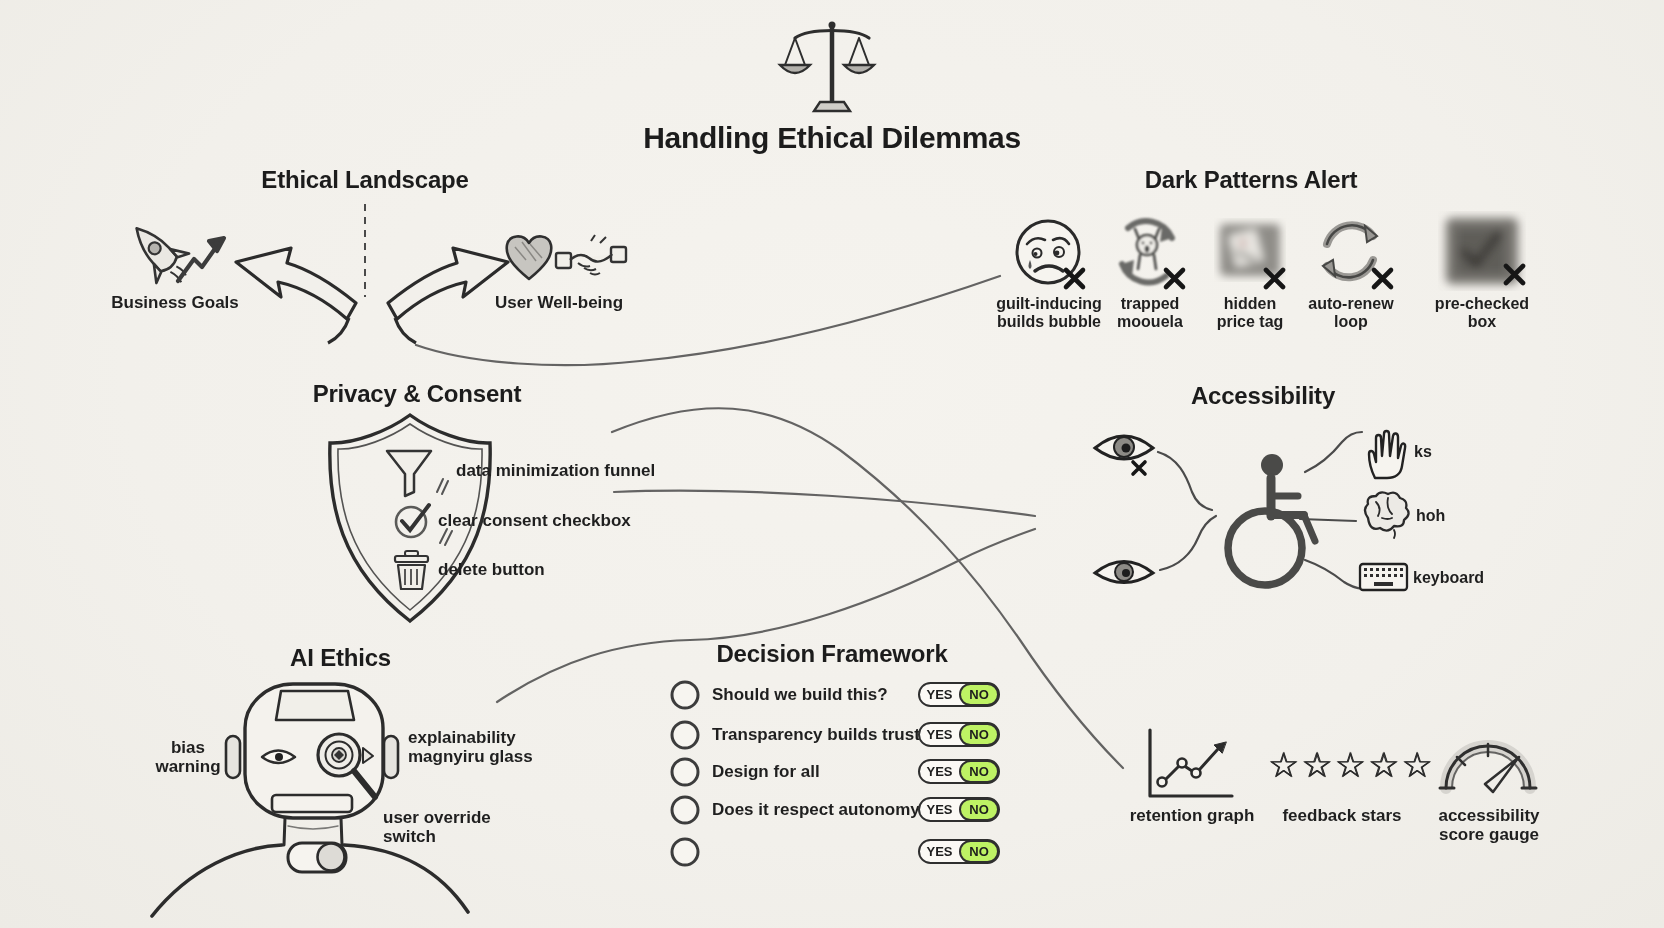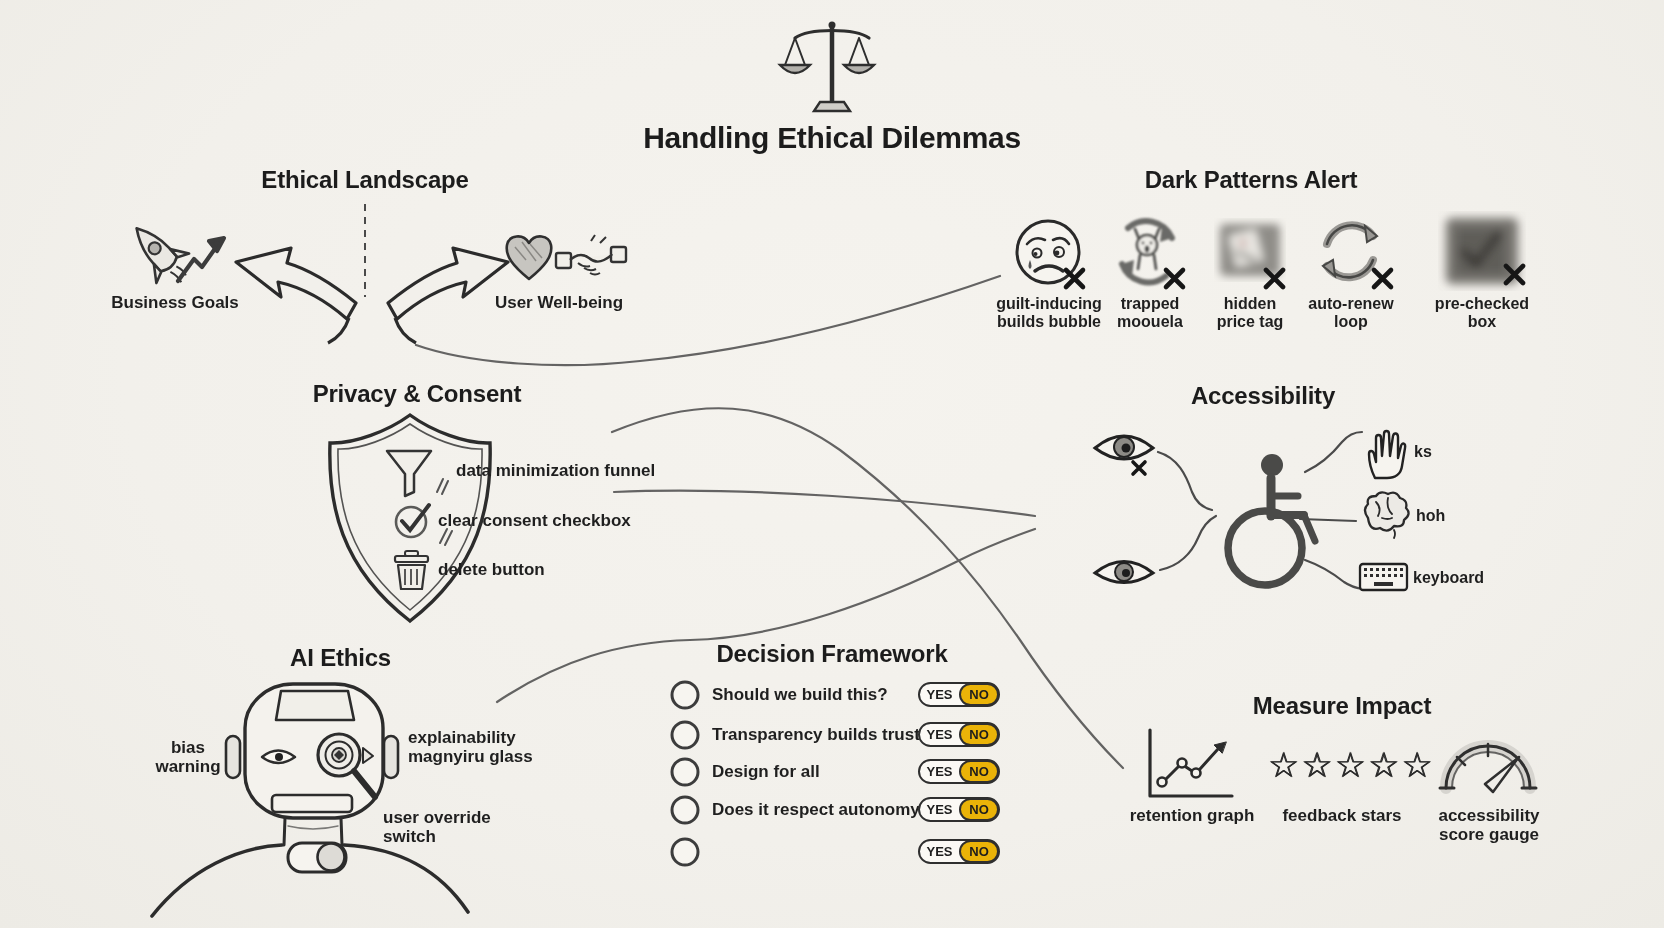--- a/index.html
+++ b/index.html
@@ -13,21 +13,21 @@
   .txt{z-index:2;}
   .h1{font-size:30px;font-weight:bold;letter-spacing:-0.3px;line-height:34px;}
   .h2{font-size:24px;font-weight:bold;letter-spacing:-0.2px;}
   .lbl{font-size:16px;font-weight:600;line-height:18px;color:#1f1f1f;}
   .lbl17{font-size:17px;font-weight:600;line-height:19px;color:#1f1f1f;}
   .stars{font-size:35px;letter-spacing:2px;color:#2a2a2a;
     text-shadow:0.6px 0 0 #2a2a2a,-0.6px 0 0 #2a2a2a;}
   .toggle{position:absolute;z-index:2;width:82px;height:25px;border:2.5px solid #2f2f2f;
     border-radius:15px;background:#fbf9f5;display:flex;align-items:center;box-sizing:border-box;}
   .toggle .yes{flex:1;text-align:center;font-size:13px;font-weight:bold;color:#1d1d1d;}
-  .toggle .no{width:40px;height:23px;background:#eab308;border:2px solid #2f2f2f;border-radius:13px;
+  .toggle .no{width:40px;height:23px;background:#bef264;border:2px solid #2f2f2f;border-radius:13px;
     display:flex;align-items:center;justify-content:center;font-size:13px;font-weight:bold;
     box-sizing:border-box;margin-right:-1px;color:#1d1d1d;}
 </style>
 </head>
 <body>
 
 <div id="canvas">
 
 <svg id="artwork" width="1664" height="928" viewBox="0 0 1664 928">
   <defs>
@@ -342,21 +342,20 @@
 </div>
 <div class="toggle" style="left:918px;top:797px;">
   <span class="yes">YES</span>
       <span class="no">NO</span>
 </div>
 <div class="toggle" style="left:918px;top:839px;">
   <span class="yes">YES</span>
       <span class="no">NO</span>
 </div>
 
-<div class="abs txt ctr h2" style="left:1217px;top:692px;width:250px;">Measure Impact</div>
 <div class="abs txt stars" style="left:1268px;top:745px;">☆☆☆☆☆</div>
 <div class="abs txt ctr lbl17" style="left:1117px;top:806px;width:150px;">retention graph</div>
 <div class="abs txt ctr lbl17" style="left:1267px;top:806px;width:150px;">feedback stars</div>
 <div class="abs txt ctr lbl17" style="left:1414px;top:806px;width:150px;">
   <span>accessibility</span><br>
   <span>score gauge</span>
 </div>
 
 </div>
 

